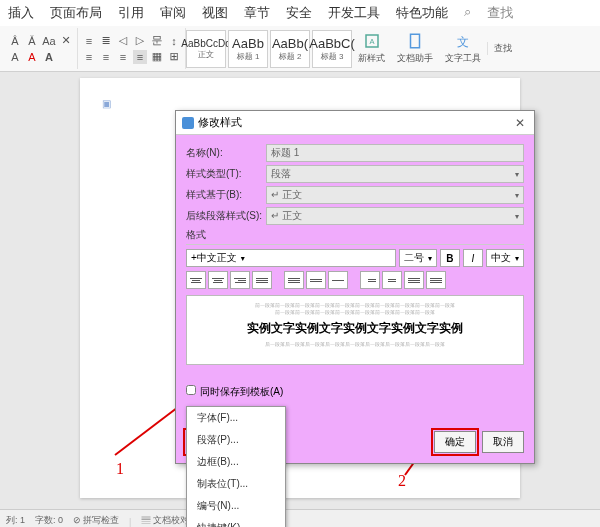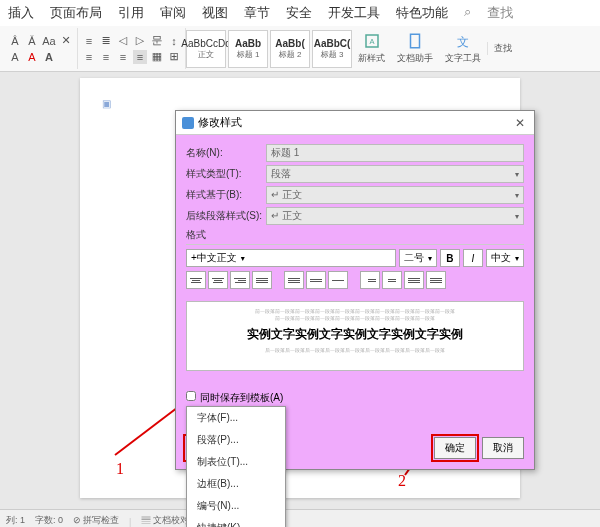--- a/index.html
+++ b/index.html
@@ -11,21 +11,21 @@
 
 
 .toolbar { display: flex; align-items: center; padding: 2px 4px; border-bottom: 1px solid #d0d0d0; background: #f8f8f8; height: 46px; }
 .tgroup { display: flex; flex-direction: column; gap: 2px; border-right: 1px solid #e0e0e0; padding: 0 4px; height: 100%; justify-content: center; }
 .icon-row { display: flex; gap: 3px; align-items: center; }
 .tb-icon { width: 14px; height: 14px; display: inline-flex; align-items: center; justify-content: center; color: #555; font-size: 11px; }
 .styles { display: flex; gap: 2px; align-items: center; }
 .style-box { width: 40px; height: 38px; border: 1px solid #d0d0d0; display: flex; flex-direction: column; align-items: center; justify-content: center; font-size: 9px; background: #fff; }
 .style-box .samp { font-size: 10px; color: #333; }
 .style-box .lbl { font-size: 8px; color: #666; }
-.style-box.big .samp { font-size: 10px; font-weight: bold; }
+.style-box.big .samp { font-size: 13px; font-weight: normal; }
 .tb-btn { display: flex; flex-direction: column; align-items: center; font-size: 9px; color: #555; padding: 0 6px; gap: 2px; }
 .tb-btn svg { width: 18px; height: 18px; }
 
 
 .doc-area { background: #e8e8e8; height: calc(100% - 78px); position: relative; padding-top: 6px; }
 .page { background: #fff; width: 440px; height: 420px; margin: 0 auto; box-shadow: 0 1px 3px rgba(0,0,0,0.2); position: relative; padding: 20px; }
 .page-icon { position: absolute; top: 20px; left: 22px; color: #8aa8d8; font-size: 10px; }
 
 
 .dialog { position: absolute; left: 175px; top: 110px; width: 360px; background: #f0abfc; border: 1px solid #888; box-shadow: 2px 2px 6px rgba(0,0,0,0.3); z-index: 10; }
@@ -40,21 +40,21 @@
 .form-row .field .caret { margin-left: auto; font-size: 8px; color: #666; }
 .fmt-row { display: flex; gap: 3px; margin: 4px 0; align-items: center; }
 .select { height: 18px; background: #fff; border: 1px solid #aaa; display: flex; align-items: center; padding: 0 4px; font-size: 10px; }
 .select .caret { margin-left: 4px; font-size: 8px; }
 .fmt-btn { width: 20px; height: 18px; border: 1px solid #aaa; background: #fff; display: inline-flex; align-items: center; justify-content: center; font-size: 10px; }
 .fmt-btn.b { font-weight: bold; }
 .fmt-btn.i { font-style: italic; }
 .align-row { display: flex; gap: 2px; margin: 4px 0; flex-wrap: wrap; }
 .align-btn { width: 20px; height: 18px; border: 1px solid #aaa; background: #fff; display: flex; flex-direction: column; align-items: center; justify-content: center; gap: 1px; padding: 3px; }
 .align-btn span { height: 1px; background: #555; }
-.preview { border: 1px solid #bbb; background: #fff; height: 70px; margin: 12px 0; padding: 6px; overflow: hidden; }
+.preview { border: 1px solid #bbb; background: #fff; height: 70px; margin: 6px 0; padding: 6px; overflow: hidden; }
 .preview .greek { font-size: 5px; color: #aaa; line-height: 7px; text-align: center; }
 .preview .sample { font-size: 12px; font-weight: bold; text-align: center; margin: 4px 0; }
 .chk-row { display: flex; gap: 4px; font-size: 10px; margin: 20px 0; }
 .chk-row input { width: 10px; height: 10px; }
 .dlg-btns { display: flex; gap: 6px; justify-content: flex-start; padding: 6px 10px 10px; align-items: center; }
 .btn { height: 22px; padding: 0 10px; border: 1px solid #888; background: #f5f5f5; font-size: 10px; display: inline-flex; align-items: center; }
 .btn.fmt { background: #cde3f5; border-color: #5a9bd5; }
 .red-box { outline: 2px solid #d00; outline-offset: 1px; }
 
 
@@ -286,22 +286,22 @@
     <span class="btn fmt red-box"><span>格式(O)</span>&nbsp;<span style="font-size:8px">▼</span></span>
     <span style="flex:1"></span>
     <span class="btn red-box">确定</span>
     <span class="btn">取消</span>
   </div>
 </div>
 
 <div class="dropdown">
   <div>字体(F)...</div>
   <div>段落(P)...</div>
+  <div>边框(B)...</div>
   <div>制表位(T)...</div>
-  <div>边框(B)...</div>
   <div>编号(N)...</div>
   <div>快捷键(K)...</div>
 
 </div>
 
 <svg class="arrow" style="left:110px;top:390px" width="90" height="70">
   <defs>
       <marker id="ah1" markerWidth="8" markerHeight="8" refX="6" refY="3" orient="auto">
         <path d="M0,0 L7,3 L0,6 Z" fill="#d00"></path>
       </marker>

